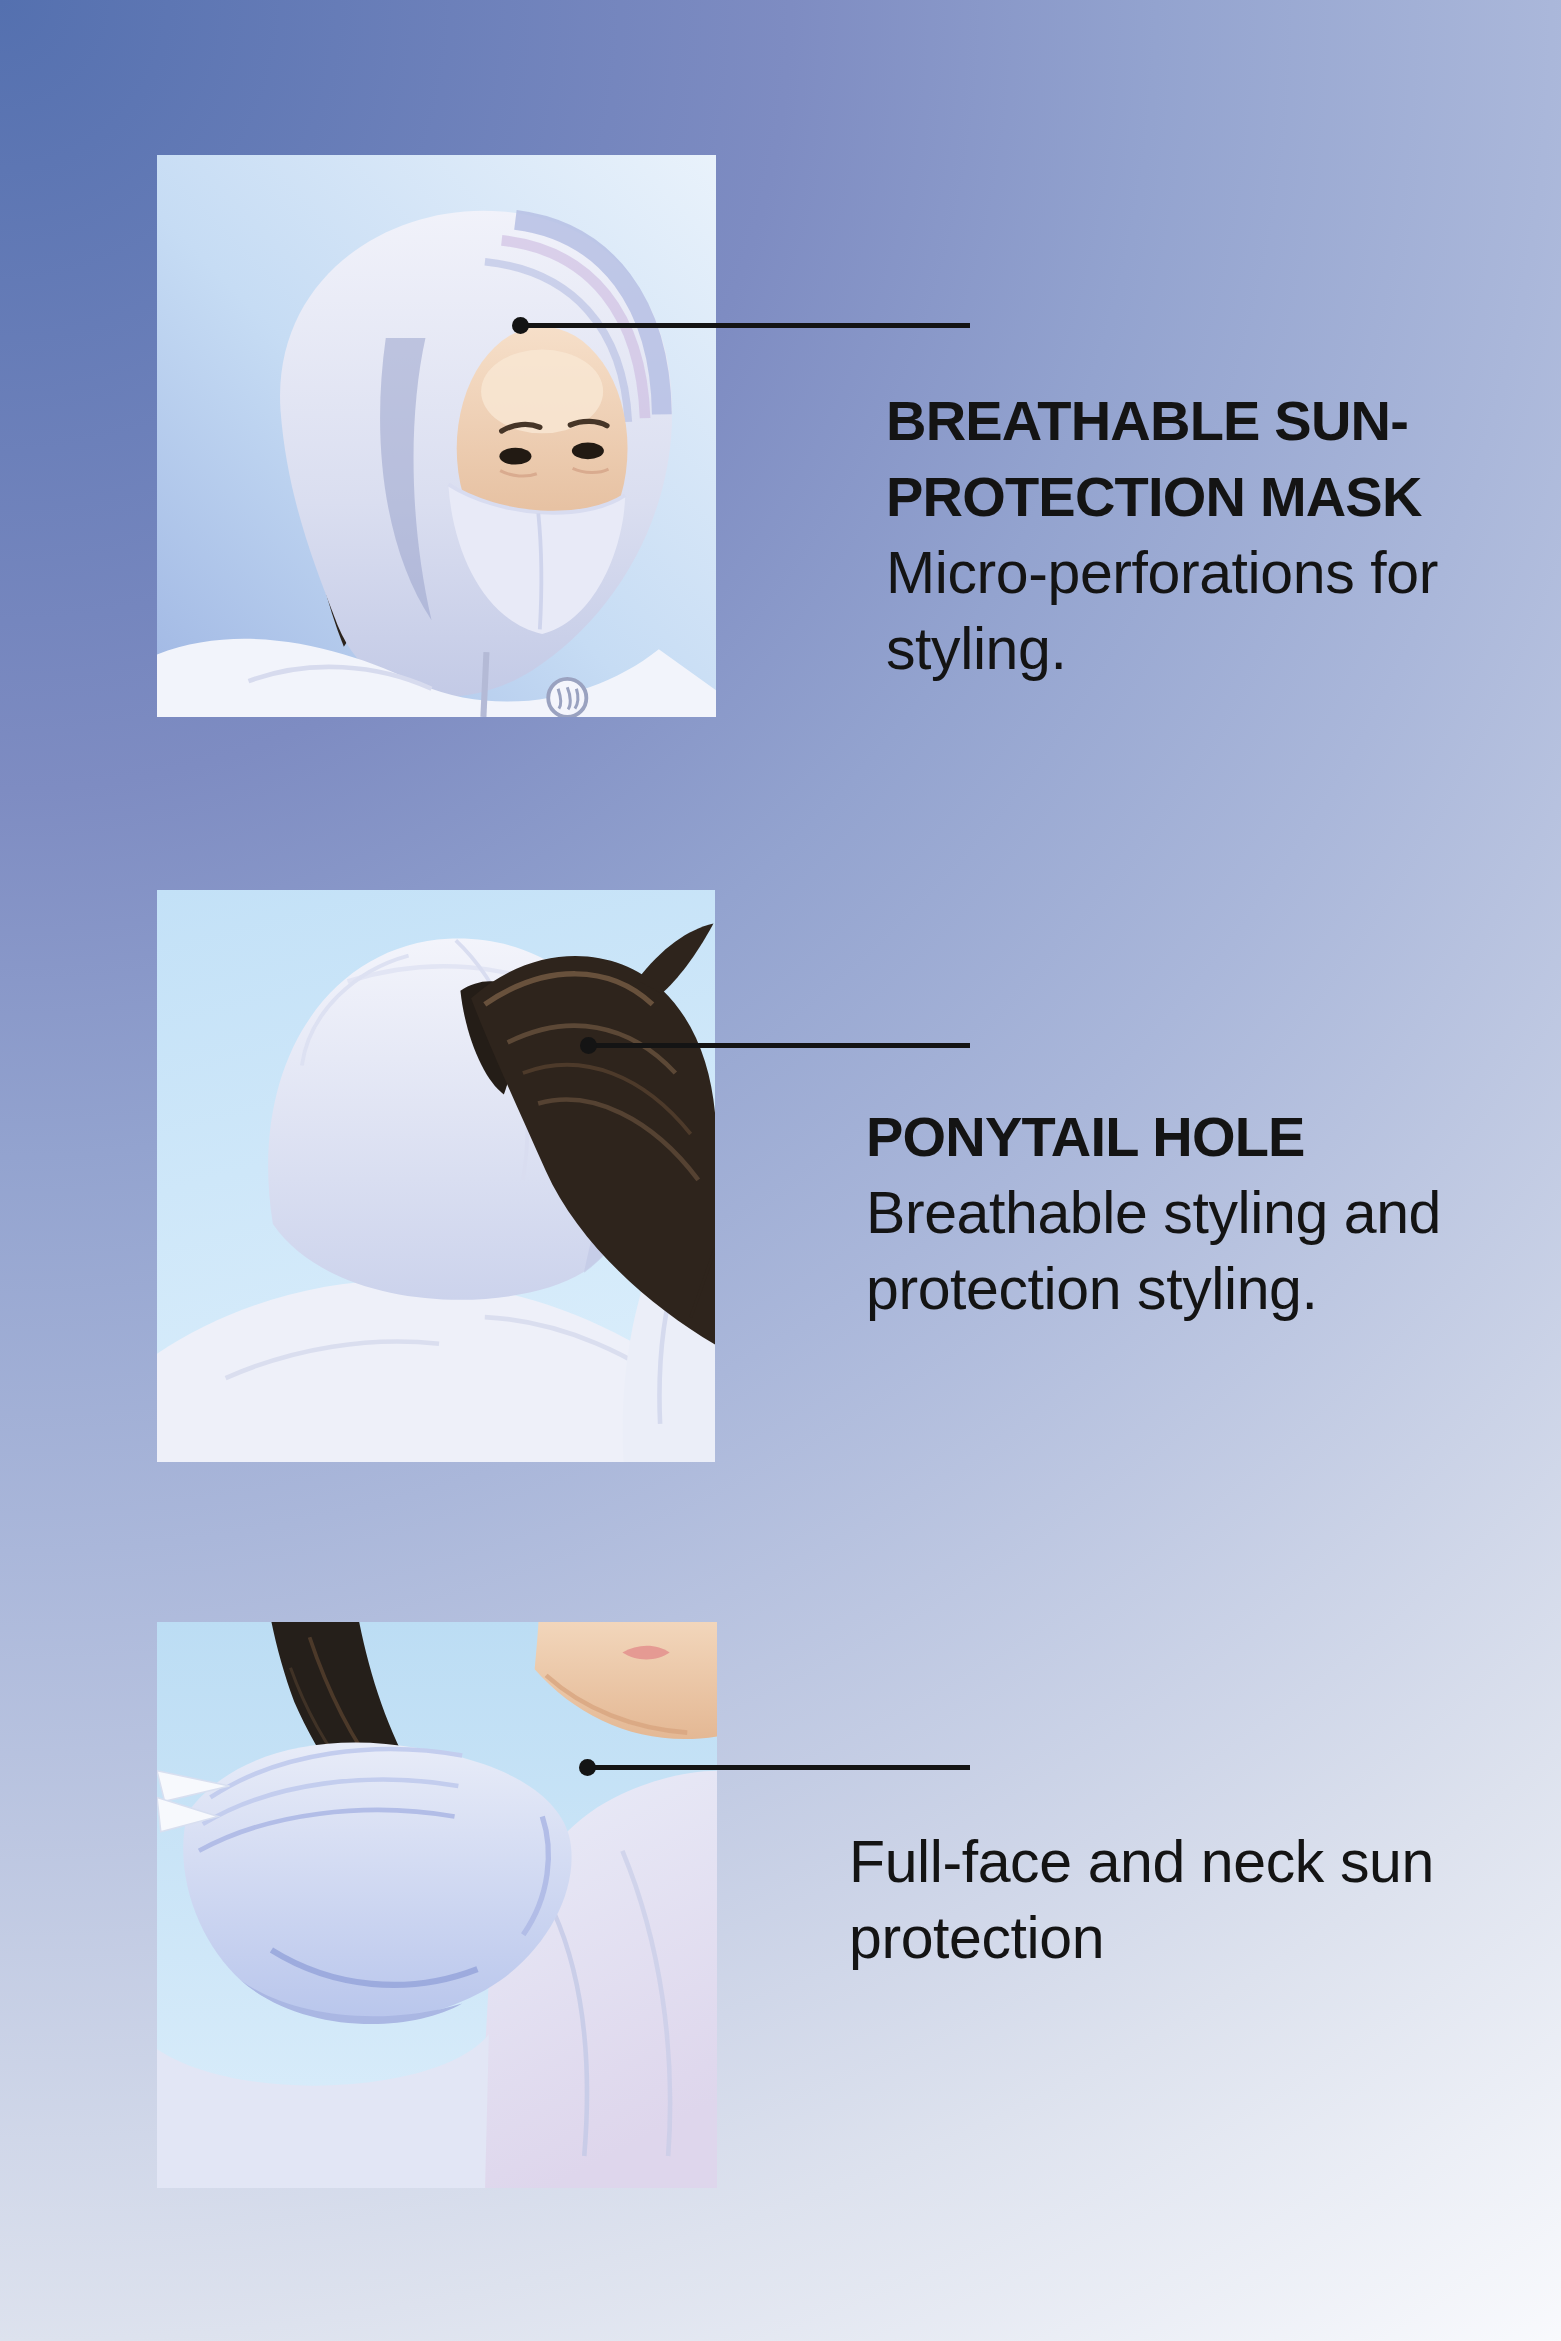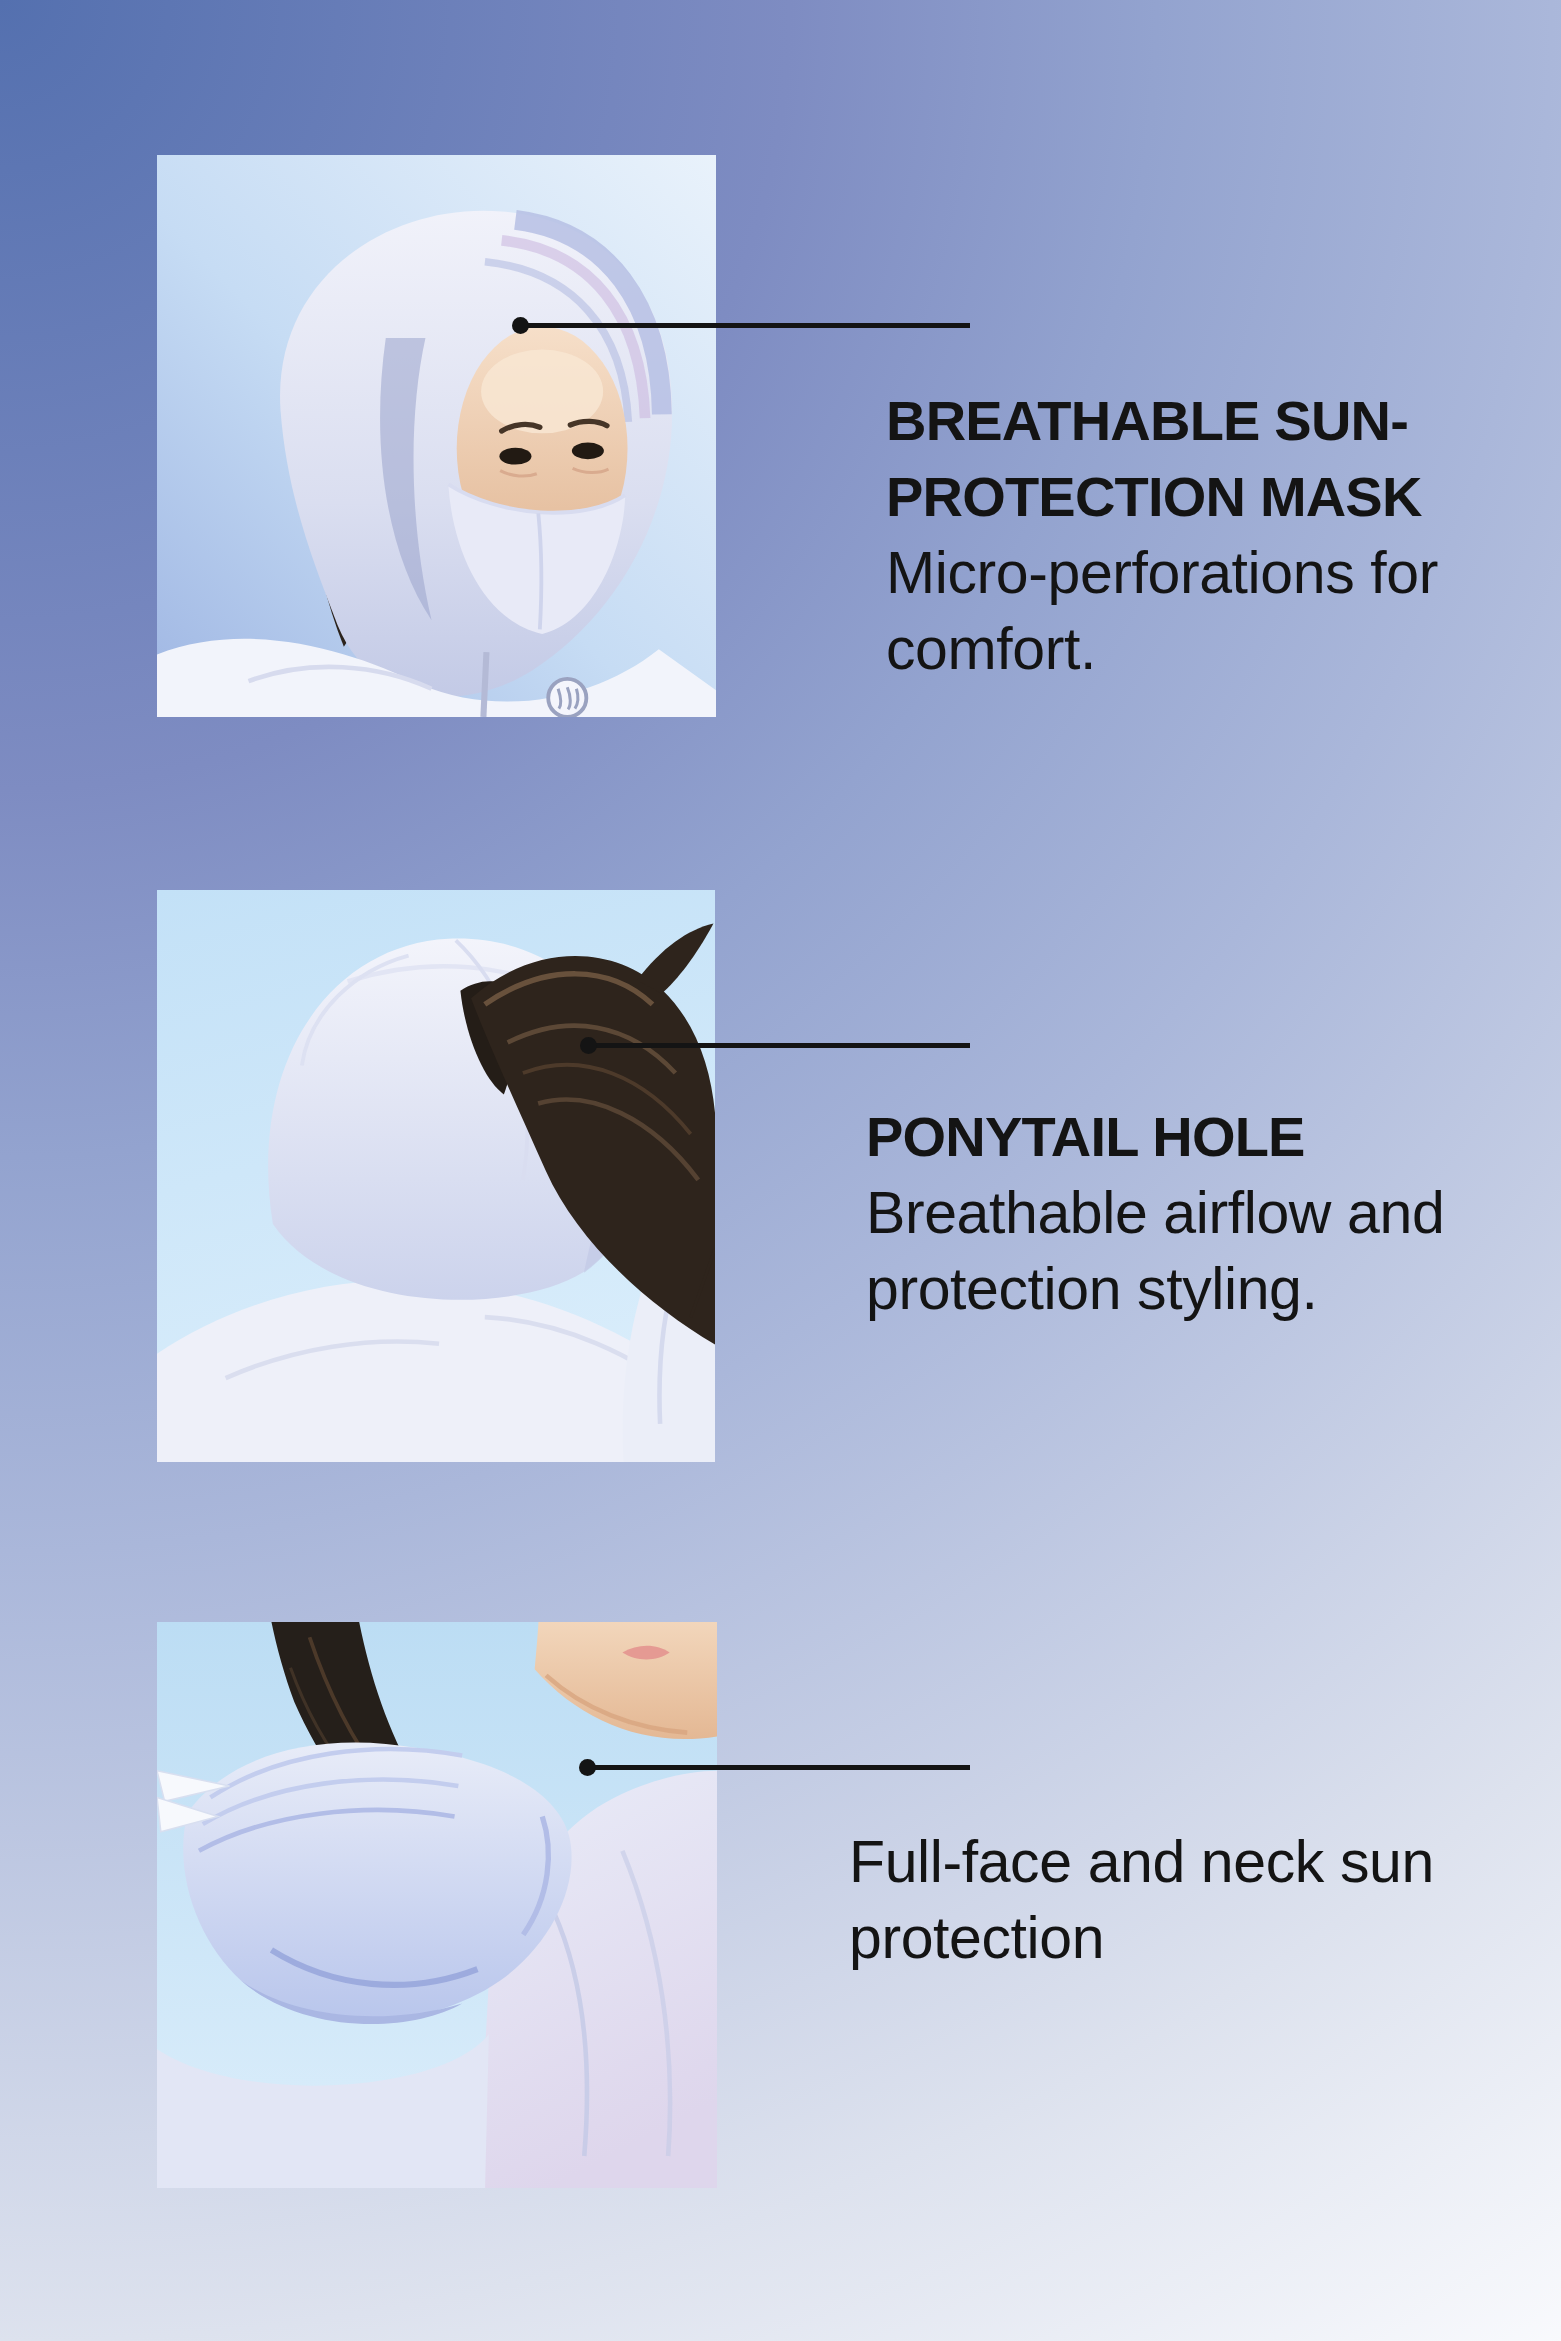--- a/index.html
+++ b/index.html
@@ -66,21 +66,21 @@
       <path d="M538,698 C543,710 543,722 539,727" stroke="#9aa2c0" stroke-width="4" fill="none"></path>
       <path d="M550,700 C553,710 552,720 548,726" stroke="#9aa2c0" stroke-width="4" fill="none"></path>
     </svg>
   </div>
   <div class="callout-line" style="left:521px; top:323px; width:449px;"></div>
   <div class="callout-dot" style="left:512px; top:317px;"></div>
   <div class="textblock" style="left:886px; top:383px;">
     <span class="t-head">BREATHABLE SUN-</span>
     <span class="t-head">PROTECTION MASK</span>
     <span class="t-body">Micro-perforations for</span>
-    <span class="t-body">comfort.</span>
+    <span class="t-body">styling.</span>
   </div>
 
   <div class="photo" style="left:157px; top:890px; width:558px; height:572px;">
     <svg viewBox="0 0 732 750" preserveAspectRatio="none">
       <defs>
         <linearGradient id="p2sky" x1="0" y1="0" x2="0.25" y2="1">
           <stop offset="0" stop-color="#c3e1f7"></stop>
             <stop offset="1" stop-color="#d9edfb"></stop>
         </linearGradient>
         <linearGradient id="p2fab" x1="0" y1="0" x2="0" y2="1">
@@ -106,21 +106,21 @@
       <path d="M460,200 C540,160 620,175 680,240" stroke="#7c6047" stroke-width="6" fill="none" opacity="0.6"></path>
       <path d="M500,280 C570,260 650,300 710,380" stroke="#7c6047" stroke-width="6" fill="none" opacity="0.5"></path>
       <path d="M480,240 C560,210 640,245 700,320" stroke="#55402e" stroke-width="5" fill="none" opacity="0.8"></path>
       <path d="M700,560 C715,520 725,490 732,470" stroke="#2e241c" stroke-width="4" fill="none"></path>
     </svg>
   </div>
   <div class="callout-line" style="left:589px; top:1043px; width:381px;"></div>
   <div class="callout-dot" style="left:580px; top:1037px;"></div>
   <div class="textblock" style="left:866px; top:1099px;">
     <span class="t-head">PONYTAIL HOLE</span>
-    <span class="t-body">Breathable airflow and</span>
+    <span class="t-body">Breathable styling and</span>
     <span class="t-body">protection styling.</span>
   </div>
 
   <div class="photo" style="left:157px; top:1622px; width:560px; height:566px;">
     <svg viewBox="0 0 734 742" preserveAspectRatio="none">
       <defs>
         <linearGradient id="p3sky" x1="0" y1="0" x2="0" y2="1">
           <stop offset="0" stop-color="#bcddf4"></stop>
             <stop offset="1" stop-color="#dceefb"></stop>
         </linearGradient>

